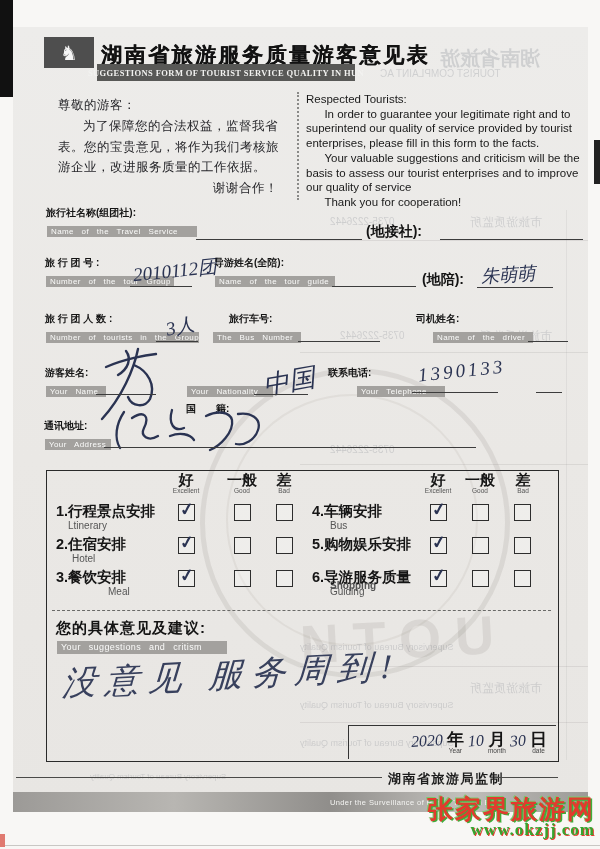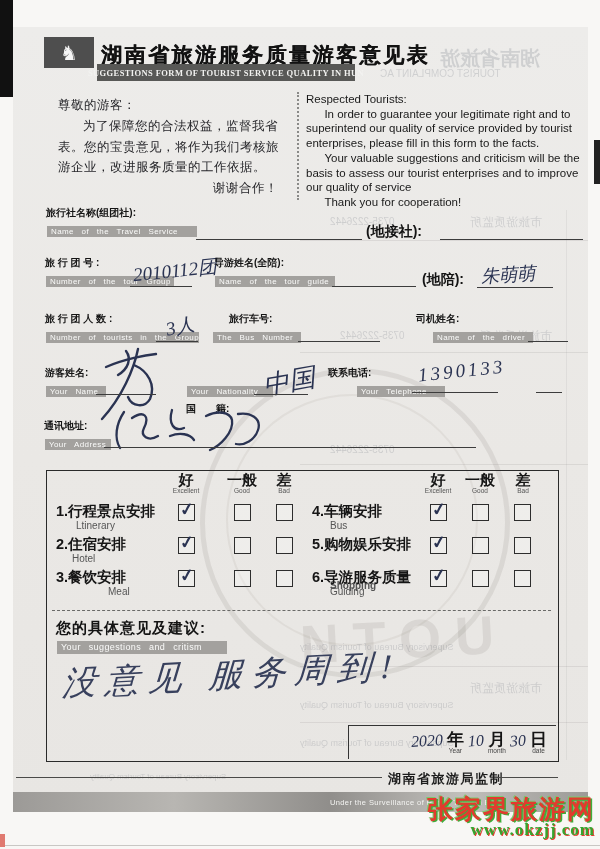--- a/index.html
+++ b/index.html
@@ -220,21 +220,21 @@
     <span class="cn">一般</span>
     <span class="en">Good</span>
   </div>
   <div class="rate-col-head" style="left:503px;top:472px;">
     <span class="cn">差</span>
     <span class="en">Bad</span>
   </div>
 
   <div>
     <span class="rate-label" style="left:56px;top:502px;">1.行程景点安排</span>
-    <span class="rate-en" style="left:76px;top:520px;text-align:right;">Ltinerary</span>
+    <span class="rate-en" style="left:68px;top:520px;text-align:right;">Ltinerary</span>
     <span class="cb checked" style="left:178px;top:504px;"></span>
     <span class="cb" style="left:234px;top:504px;"></span>
     <span class="cb" style="left:276px;top:504px;"></span>
   </div>
   <div>
     <span class="rate-label" style="left:56px;top:535px;">2.住宿安排</span>
     <span class="rate-en" style="left:72px;top:553px;">Hotel</span>
     <span class="cb checked" style="left:178px;top:537px;"></span>
     <span class="cb" style="left:234px;top:537px;"></span>
     <span class="cb" style="left:276px;top:537px;"></span>

